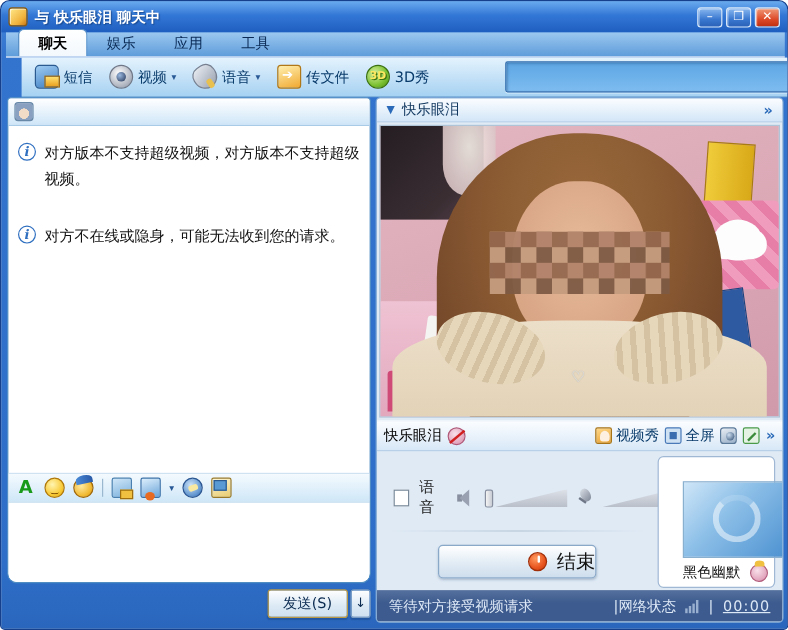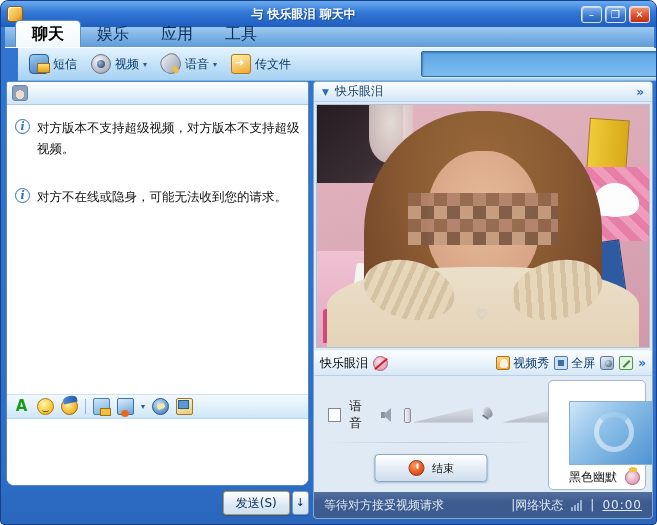--- a/index.html
+++ b/index.html
@@ -2,28 +2,28 @@
 <html><head>
 <meta charset="utf-8">
 <style>
   * { margin:0; padding:0; box-sizing:border-box; }
   html,body { width:657px; height:525px; font-family:"DejaVu Sans","Liberation Sans",sans-serif; }
   .window { position:relative; width:657px; height:525px; background:linear-gradient(180deg,#4a8ede 0%,#3374cf 8%,#2e6ec8 90%,#2a66bc 100%); border:1px solid #16408c; border-radius:8px 8px 4px 4px; overflow:hidden; }
 
   
   .titlebar { position:absolute; left:0; top:0; width:100%; height:26px; background:linear-gradient(180deg,#6aabee 0%,#3377d6 45%,#2060c0 95%); display:flex; align-items:center; padding:0 6px; }
   .app-icon { width:16px; height:16px; border-radius:3px; background:linear-gradient(135deg,#ffe98a,#f0b03a 70%,#c87818); border:1px solid #8a5a10; box-shadow:inset 1px 1px 0 rgba(255,255,255,.7); margin-right:6px; }
-  .title-text { color:#fff; font-size:12px; font-weight:bold; text-shadow:1px 1px 1px #1a4a90; flex:1;text-align:center; }
+  .title-text { color:#fff; font-size:12px; font-weight:bold; text-shadow:1px 1px 1px #1a4a90; flex:1; }
   .winbtn { width:21px; height:17px; margin-left:3px; border-radius:3px; font-size:10px; line-height:15px; text-align:center; color:#fff; border:1px solid #d8e8fa; box-shadow:inset 1px 1px 0 rgba(255,255,255,.5); cursor:default; }
   .winbtn.blue { background:linear-gradient(180deg,#8ab8f0,#3a78d0 60%,#2a62b8); }
   .winbtn.red { background:linear-gradient(180deg,#f09a78,#dd4a28 60%,#c03010); font-weight:bold; }
 
   
   .tabstrip { position:absolute; left:4px; top:26px; width:649px; height:21px; background:linear-gradient(180deg,#9cc8f0,#5e9cda); display:flex; align-items:flex-end; padding-left:10px; border-bottom:1px solid #ffffff; }
-  .tab { font-size:16px; color:#0a2a55; padding:3px 16px 2px; cursor:pointer; }
+  .tab { font-size:12px; color:#0a2a55; padding:3px 16px 2px; cursor:pointer; }
   .tab.active { background:linear-gradient(180deg,#ffffff,#f2f8fd); border:1px solid #5a92c8; border-bottom:none; border-radius:5px 5px 0 0; font-weight:bold; color:#000; }
 
   
   .toolbar { position:absolute; left:17px; top:47px; width:649px; height:33px; background:linear-gradient(180deg,#e4f3fd 0%,#c2e0f7 55%,#a6d2f2 100%); border-bottom:1px solid #7fb2dd; display:flex; align-items:center; padding:0 6px; gap:4px; }
   .tbtn { display:flex; align-items:center; gap:4px; padding:2px 5px; border-radius:3px; font-size:12px; color:#083a6a; cursor:pointer; }
   .caret { font-size:8px; color:#2a5a96; }
   .tb-field { margin-left:auto; width:240px; height:26px; background:linear-gradient(180deg,#5da6e4,#7dbcf0); border:1px solid #2f6cae; box-shadow:inset 1px 1px 2px rgba(0,40,90,.35), 0 1px 0 rgba(255,255,255,.6); border-radius:2px; }
   
   .mi { position:relative; width:20px; height:20px; display:inline-block; }
   .mi-sms { background:linear-gradient(160deg,#9ecbf2,#3f7fc4); border-radius:4px; border:1px solid #2a5a90; }
@@ -125,21 +125,21 @@
   .spk { position:relative; width:16px; height:16px; }
   .spk::before { content:""; position:absolute; left:0; top:5px; width:4px; height:6px; background:#8890a0; }
   .spk::after { content:""; position:absolute; left:2px; top:1px; border:7px solid transparent; border-right:8px solid #9aa2b2; border-left:0; }
   .slider-thumb { width:7px; height:15px; background:linear-gradient(90deg,#f4f4f4,#c8ccd4); border:1px solid #8890a0; border-radius:2px; margin-right:-6px; z-index:2; }
   .wedge { width:64px; height:15px; clip-path:polygon(0 100%,100% 0,100% 100%); background:linear-gradient(180deg,#dde1e8,#b8bec8); }
   .mic2 { position:relative; width:14px; height:16px; }
   .mic2::before { content:""; position:absolute; left:3px; top:0; width:8px; height:11px; border-radius:45%; background:linear-gradient(160deg,#d8dde4,#808898); transform:rotate(-30deg); }
   .mic2::after { content:""; position:absolute; left:1px; top:9px; width:7px; height:2px; background:#707888; transform:rotate(35deg); }
   .dbl-btn { width:20px; height:20px; background:linear-gradient(180deg,#fff,#dce8f4); border:1px solid #4a7ab8; border-radius:3px; color:#2a6ab8; font-weight:bold; font-size:12px; line-height:18px; text-align:center; cursor:pointer; }
   .ctl-sep { position:absolute; left:10px; right:10px; top:66px; height:1px; background:linear-gradient(90deg,transparent,#b8c8d8,transparent); }
-  .end-btn { position:absolute; left:50%; top:78px; transform:translateX(-50%); width:113px; height:28px; background:linear-gradient(180deg,#ffffff,#dfeaf4 60%,#cfdeed); border:1px solid #8aa8c8; border-radius:4px; display:flex; align-items:center; justify-content:center; gap:8px; font-size:11px; color:#111; cursor:pointer; box-shadow:0 1px 2px rgba(20,50,90,.25); }
+  .end-btn { position:absolute; left:50%; top:78px; transform:translateX(-50%); width:132px; height:28px; background:linear-gradient(180deg,#ffffff,#dfeaf4 60%,#cfdeed); border:1px solid #8aa8c8; border-radius:4px; display:flex; align-items:center; justify-content:flex-end; gap:8px; font-size:16px; color:#111; cursor:pointer; box-shadow:0 1px 2px rgba(20,50,90,.25); }
   .power-ico { position:relative; width:16px; height:16px; border-radius:50%; background:radial-gradient(circle at 38% 32%,#ff9a60,#e8541e 60%,#c03a10); border:1px solid #a02e08; }
   .power-ico::after { content:""; position:absolute; left:7px; top:2px; width:2px; height:6px; background:#fff; border-radius:1px; }
 
   .self-box { width:98px; margin:4px 6px 0 0; height:110px; background:#fff; border:1px solid #a0b8d4; border-radius:5px; padding:20px; position:relative; }
   .self-preview { width:90px; height:64px; background:linear-gradient(135deg,#cfe6f8 0%,#8ec0e8 40%,#4a90d0 100%); border:1px solid #8ab0d0; position:relative; overflow:hidden; }
   .swirl { position:absolute; left:24px; top:10px; width:40px; height:40px; border:5px solid rgba(255,255,255,.5); border-top-color:rgba(255,255,255,.15); border-radius:50%; }
   .self-name { font-size:12px; color:#111; margin-top:4px; }
   .self-cam { position:absolute; right:5px; bottom:4px; width:15px; height:15px; border-radius:50%; background:radial-gradient(circle at 40% 35%,#f8e0ea,#d88aa8); border:1px solid #b05a7a; cursor:pointer; }
   .self-cam::before { content:""; position:absolute; left:3px; top:-4px; width:8px; height:5px; background:#f0c040; border-radius:50% 50% 0 0; }
 
@@ -181,20 +181,24 @@
       <span class="caret">▾</span>
     </div>
     <div class="tbtn">
       <span class="mi mi-mic"></span>
       <span>语音</span>
       <span class="caret">▾</span>
     </div>
     <div class="tbtn">
       <span class="mi mi-file"></span>
       <span>传文件</span>
+    </div>
+    <div class="tbtn">
+      <span class="mi mi-3d">3D</span>
+      <span>3D秀</span>
     </div>
     <div class="tb-field"></div>
   </div>
 
   <div class="chat-panel">
     <div class="chat-header">
       <div class="peer-avatar"></div>
     </div>
 
     <div class="chat-messages">

